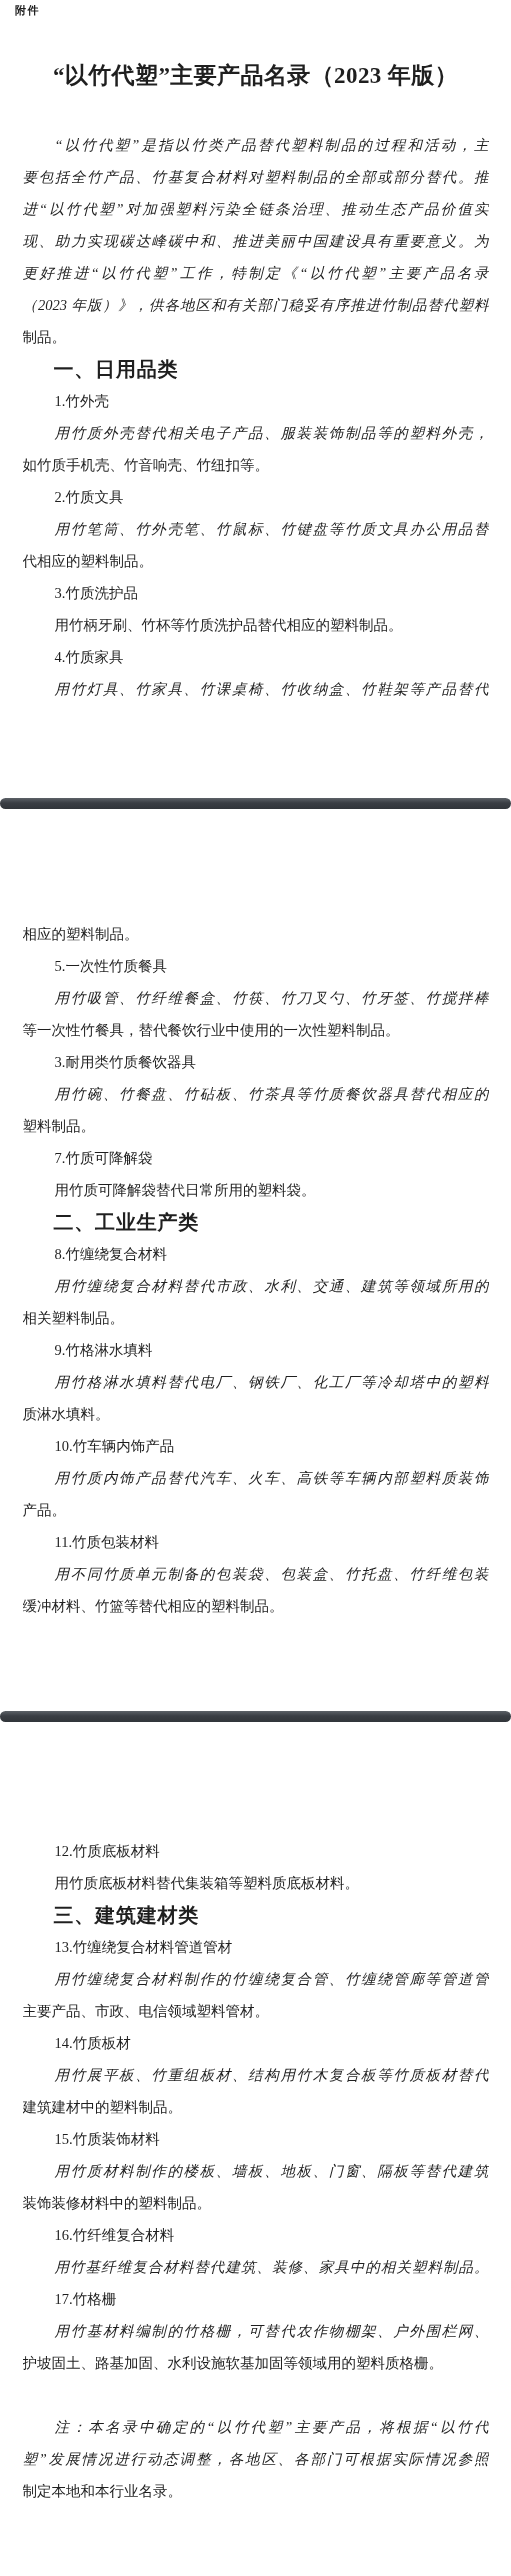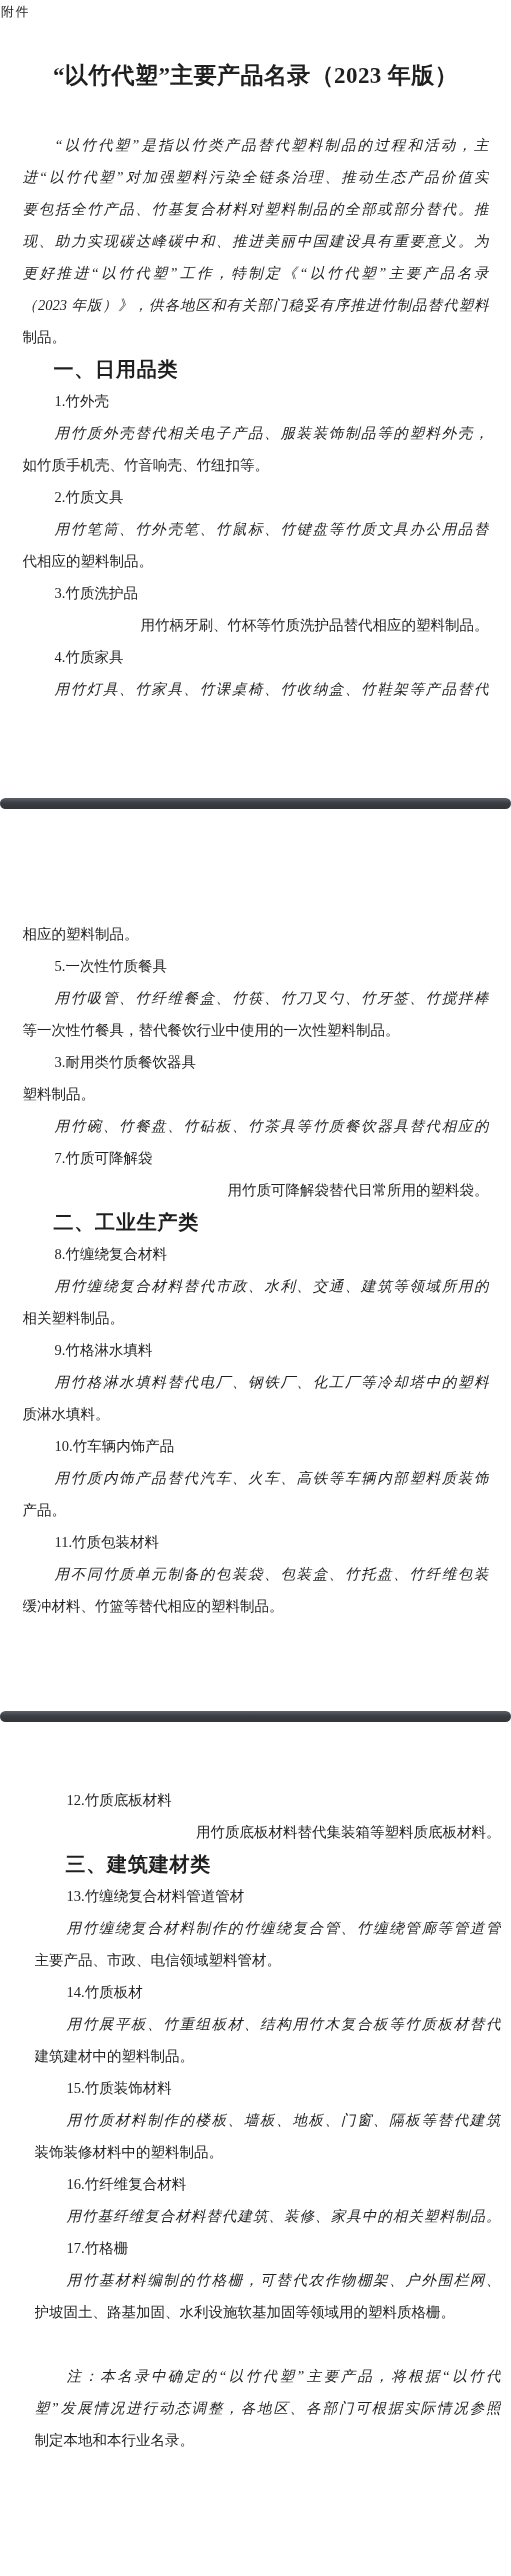--- a/index.html
+++ b/index.html
@@ -11,24 +11,24 @@
     width: 511px;
     height: 2576px;
     background: var(--page-bg, #ffffff);
     font-family: "Liberation Serif", "DejaVu Serif", serif;
     color: var(--text, #1f1f1f);
     overflow: hidden;
   }
   .attachment {
     position: absolute;
     top: 3.2px;
-    left: 1px;
+    left: 15px;
     font-family: "Liberation Sans", "DejaVu Sans", sans-serif;
-    font-weight: 400;
-    font-size: 13px;
+    font-weight: 700;
+    font-size: 11px;
     letter-spacing: 1.6px;
   }
   .doc-title {
     position: absolute;
     top: 60px;
     left: 0;
     width: 511px;
     margin: 0;
     text-align: center;
     font-family: "Liberation Serif", "DejaVu Serif", serif;
@@ -52,21 +52,20 @@
     text-align: left;
   }
   .line.just {
     text-align: justify;
     text-align-last: justify;
     text-justify: inter-character;
     font-style: italic;
   }
   .line.indent {
     text-indent: 32px;
-    text-align: right;
   }
   .line.item {
     text-indent: 32px;
   }
   .line.heading {
     font-family: "Liberation Sans", "DejaVu Sans", sans-serif;
     font-weight: 700;
     font-size: 20px;
     text-indent: 31px;
     letter-spacing: 0.8px;
@@ -79,33 +78,33 @@
     left: 0;
     width: 511px;
     height: 11.3px;
     border-radius: 5.6px;
     background: linear-gradient(180deg, #5c6167 0%, #3a3e44 45%, #31353a 100%);
   }
   #sep-1 { top: 798px; }
   #sep-2 { top: 1711px; }
   #page-1 { top: 129px; }
   #page-2 { top: 918px; }
-  #page-3 { top: 1784px; margin-left: 12px; }
+  #page-3 { top: 1835px; }
 </style>
 </head>
 <body style="--page-bg: #ffffff; --text: #1f1f1f;">
 
 <div class="attachment">附件</div>
 
 <h1 class="doc-title">“以竹代塑”主要产品名录（2023 年版）</h1>
 
 <section class="page" id="page-1">
     <div class="line para indent just">“以竹代塑”是指以竹类产品替代塑料制品的过程和活动，主</div>
+    <div class="line para just">要包括全竹产品、竹基复合材料对塑料制品的全部或部分替代。推</div>
     <div class="line para just">进“以竹代塑”对加强塑料污染全链条治理、推动生态产品价值实</div>
-    <div class="line para just">要包括全竹产品、竹基复合材料对塑料制品的全部或部分替代。推</div>
     <div class="line para just">现、助力实现碳达峰碳中和、推进美丽中国建设具有重要意义。为</div>
     <div class="line para just">更好推进“以竹代塑”工作，特制定《“以竹代塑”主要产品名录</div>
     <div class="line para just">（2023 年版）》，供各地区和有关部门稳妥有序推进竹制品替代塑料</div>
     <div class="line para">制品。</div>
     <div class="line heading">一、日用品类</div>
     <div class="line item">1.竹外壳</div>
     <div class="line para indent just">用竹质外壳替代相关电子产品、服装装饰制品等的塑料外壳，</div>
     <div class="line para">如竹质手机壳、竹音响壳、竹纽扣等。</div>
     <div class="line item">2.竹质文具</div>
     <div class="line para indent just">用竹笔筒、竹外壳笔、竹鼠标、竹键盘等竹质文具办公用品替</div>
@@ -117,22 +116,22 @@
   </section>
 
 <div class="separator" id="sep-1"></div>
 
 <section class="page" id="page-2">
     <div class="line para">相应的塑料制品。</div>
     <div class="line item">5.一次性竹质餐具</div>
     <div class="line para indent just">用竹吸管、竹纤维餐盒、竹筷、竹刀叉勺、竹牙签、竹搅拌棒</div>
     <div class="line para">等一次性竹餐具，替代餐饮行业中使用的一次性塑料制品。</div>
     <div class="line item">3.耐用类竹质餐饮器具</div>
+    <div class="line para indent just">用竹碗、竹餐盘、竹砧板、竹茶具等竹质餐饮器具替代相应的</div>
     <div class="line para">塑料制品。</div>
-    <div class="line para indent just">用竹碗、竹餐盘、竹砧板、竹茶具等竹质餐饮器具替代相应的</div>
     <div class="line item">7.竹质可降解袋</div>
     <div class="line para indent">用竹质可降解袋替代日常所用的塑料袋。</div>
     <div class="line heading">二、工业生产类</div>
     <div class="line item">8.竹缠绕复合材料</div>
     <div class="line para indent just">用竹缠绕复合材料替代市政、水利、交通、建筑等领域所用的</div>
     <div class="line para">相关塑料制品。</div>
     <div class="line item">9.竹格淋水填料</div>
     <div class="line para indent just">用竹格淋水填料替代电厂、钢铁厂、化工厂等冷却塔中的塑料</div>
     <div class="line para">质淋水填料。</div>
     <div class="line item">10.竹车辆内饰产品</div>

